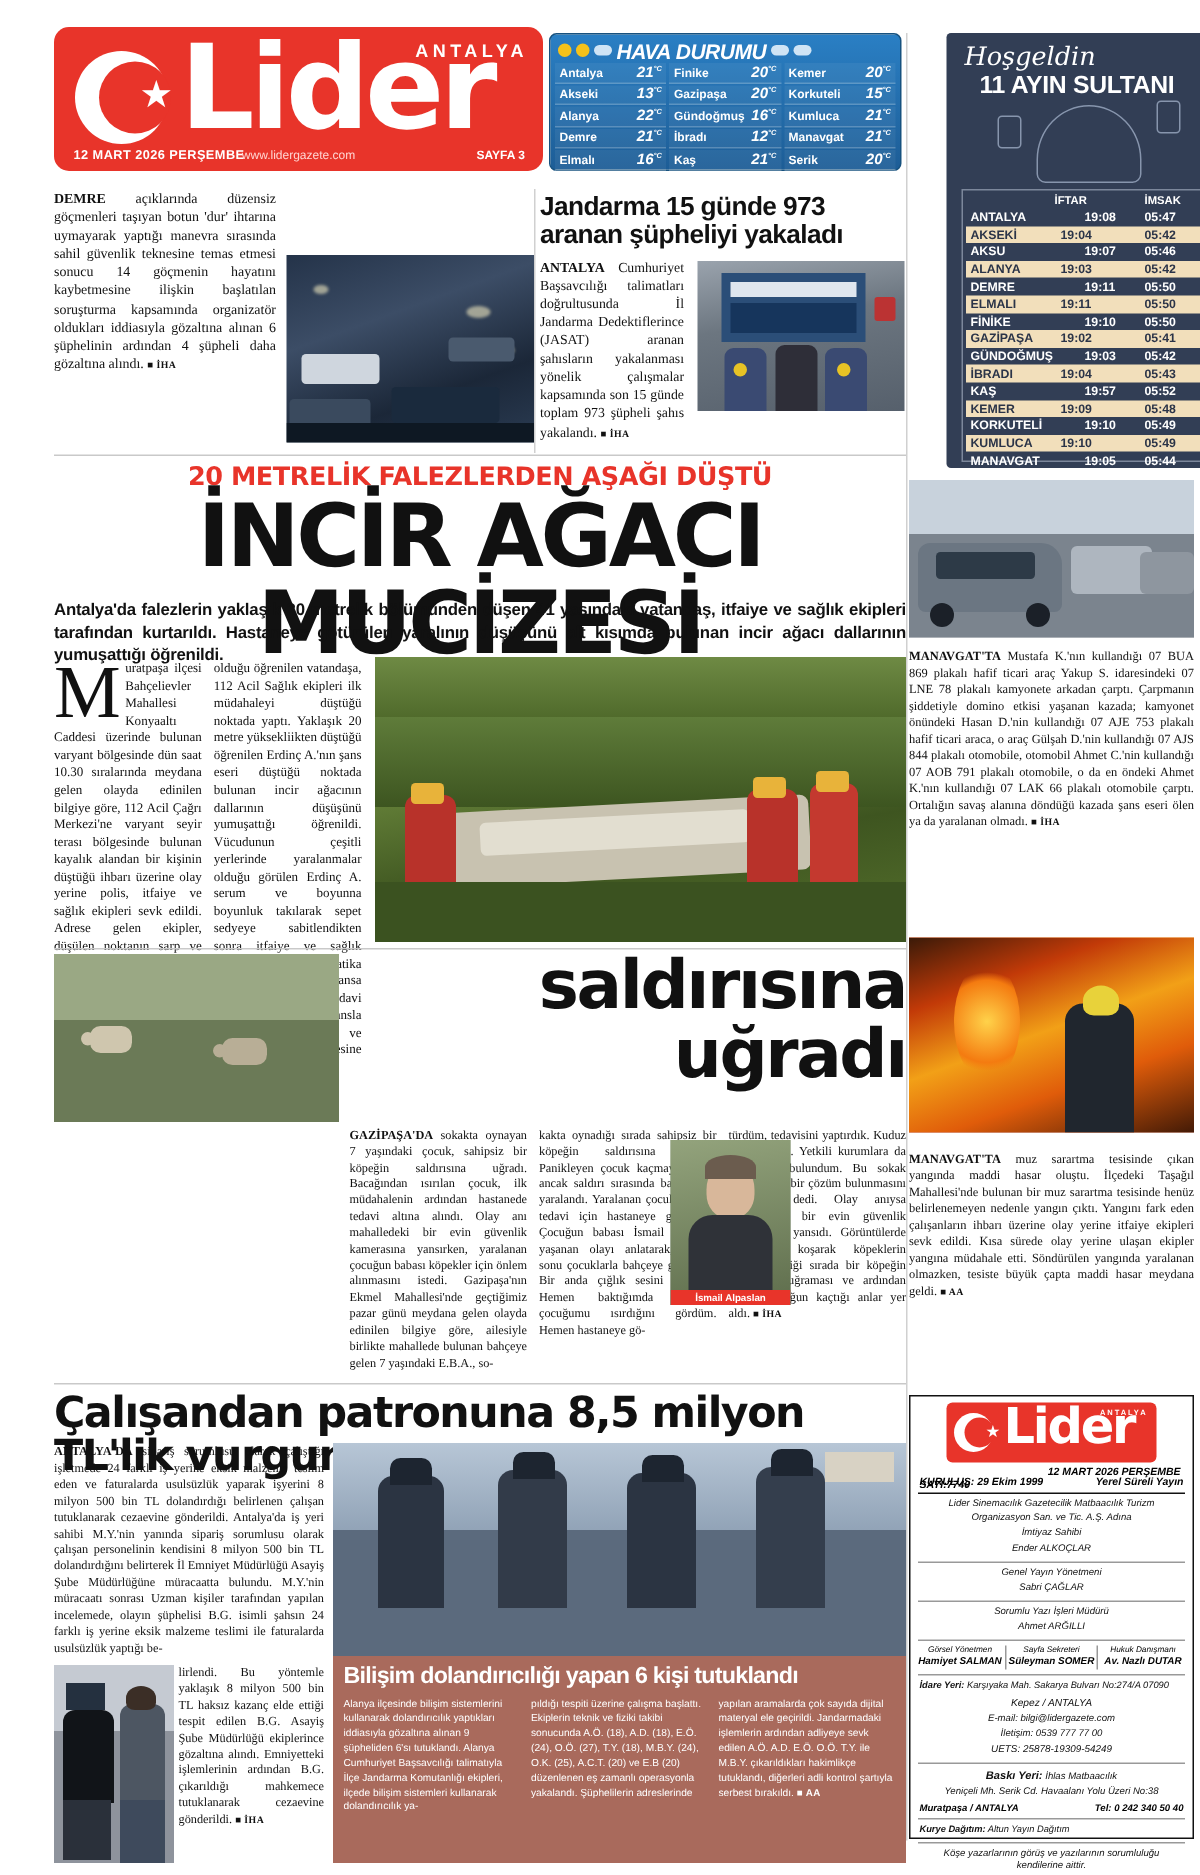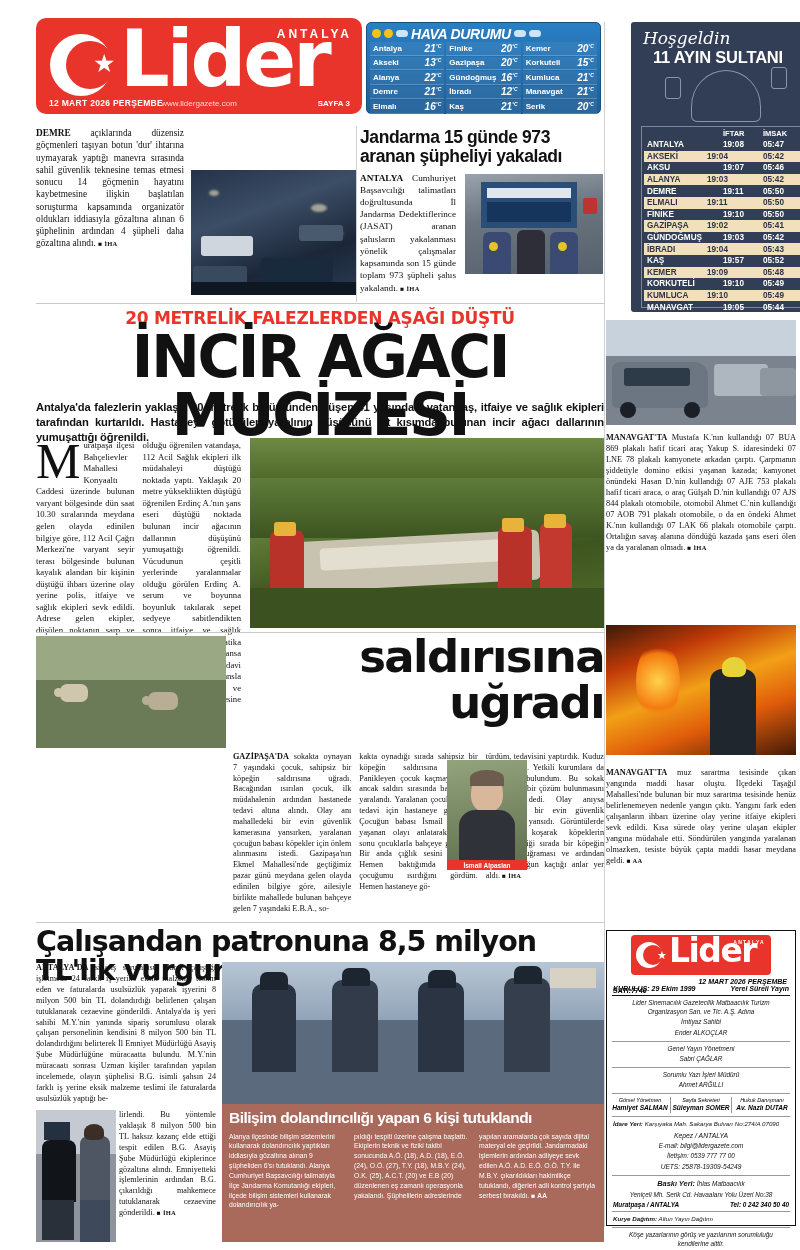--- a/index.html
+++ b/index.html
@@ -51,21 +51,21 @@
   .rz-hos { position:absolute; left:12px; top:6px; color:#fff; font-size:17px;
     font-style:italic; font-family:"DejaVu Serif", serif; }
   .rz-title { position:absolute; left:22px; top:26px; color:#fff; font-size:16.5px; font-weight:bold; letter-spacing:-.2px; }
   .lantern { position:absolute; border:1.2px solid #8795ad; }
   .mosque { position:absolute; left:60px; top:48px; width:70px; height:52px;
      border:1.2px solid #8795ad; border-radius:50% 50% 6px 6px / 70% 70% 6px 6px; }
   .rz-table { position:absolute; left:10px; top:104px; right:10px; bottom:4px;
     border:1px solid #7c879b; padding:2px; }
   .rz-head { display:flex; color:#fff; font-size:7.5px; font-weight:bold; padding:0 3px 1px 3px; }
   .rz-head .c1 { flex:1; }
-  .rz-head .c2 { width:40px; text-align:left; }
+  .rz-head .c2 { width:60px; text-align:left; }
   .rz-head .c3 { width:42px; text-align:left; }
   .rz-row { display:flex; font-size:8.2px; font-weight:bold; padding:0 3px; height:11.6px; align-items:center; }
   .rz-row.alt { background:#f2dfbb; color:#2b3448;gap:16px; }
   .rz-row.norm { background:transparent; color:#fff; }
   .rz-row .c1 { flex:1; }
   .rz-row .c2 { width:40px; }
   .rz-row .c3 { width:42px; }
 
   
   .topnews { position:absolute; left:36px; top:122px; width:320px; height:180px; }

